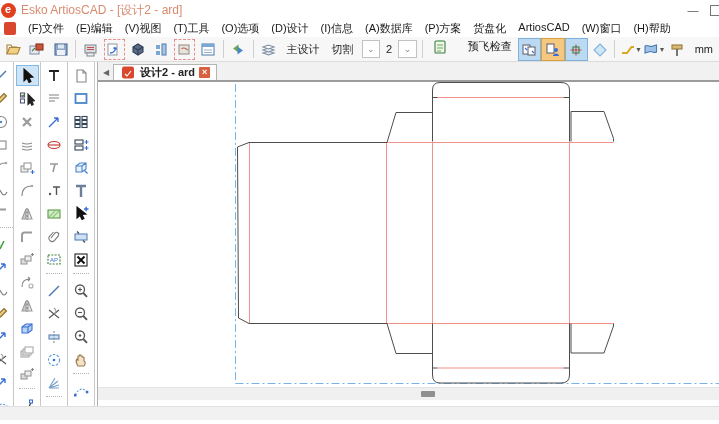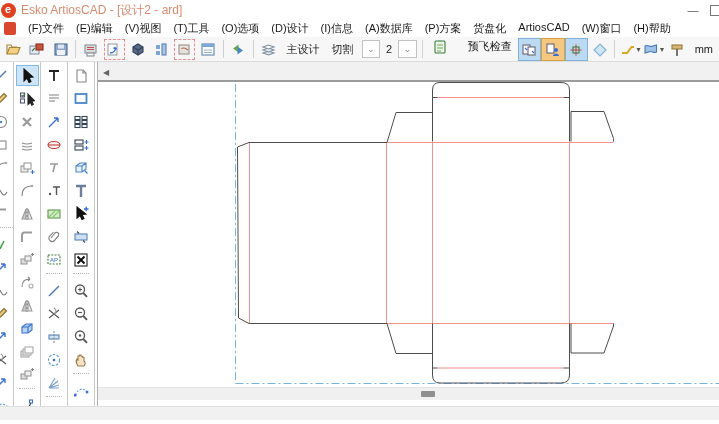--- a/index.html
+++ b/index.html
@@ -741,20 +741,30 @@
                 <rect x="1" y="11" width="2.5" height="2.5" fill="#3a6fd8"></rect>
                 <rect x="12.8" y="7.8" width="2.5" height="2.5" fill="#3a6fd8"></rect>
               </svg>
             </span>
           </div>
         </div>
       </div>
     <div class="docarea">
       <div class="tabstrip" id="tabstrip">
           <span class="tabnav">◀</span>
+          <span class="tab active">
+            <span style="display: inline-flex;">
+              <svg viewBox="0 0 16 15" width="16" height="15" fill="none" stroke-width="1.1">
+                <rect x="2" y="1.5" width="12" height="12" rx="2" fill="#d9482e"></rect>
+                <path d="M5 9 l2 2 4 -5" stroke="#fff"></path>
+              </svg>
+            </span>
+            <span>设计2 - ard</span>
+            <span class="tabclose">×</span>
+          </span>
         </div>
       <div class="canvasbox">
         <svg id="dieline" width="621" height="305" viewBox="98 82 621 305">
             <g stroke="#79b6e8" fill="none" stroke-width="1" stroke-dasharray="8 3 2 3">
               <line x1="235.5" y1="84" x2="235.5" y2="383.5"></line>
               <line x1="235.5" y1="383.5" x2="719" y2="383.5"></line>
             </g>
             <g stroke="#f2908a" fill="none" stroke-width="1">
               <line x1="387" y1="142.5" x2="613.5" y2="142.5"></line>
               <line x1="387" y1="323.5" x2="613.5" y2="323.5"></line>

